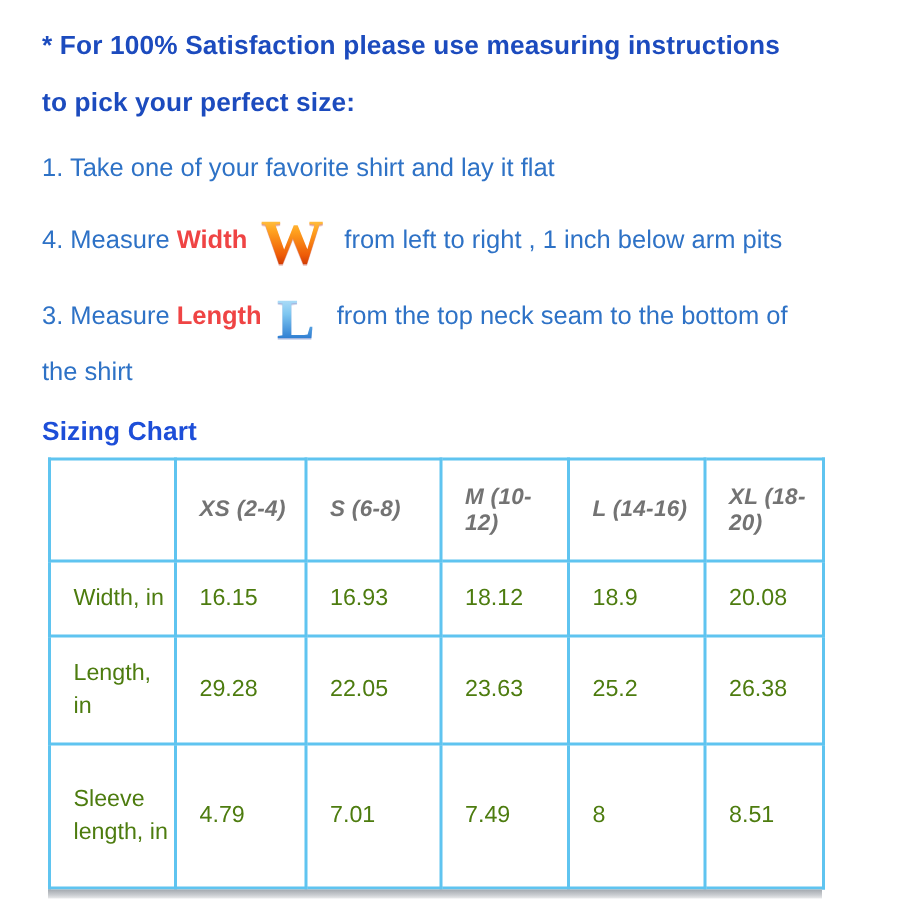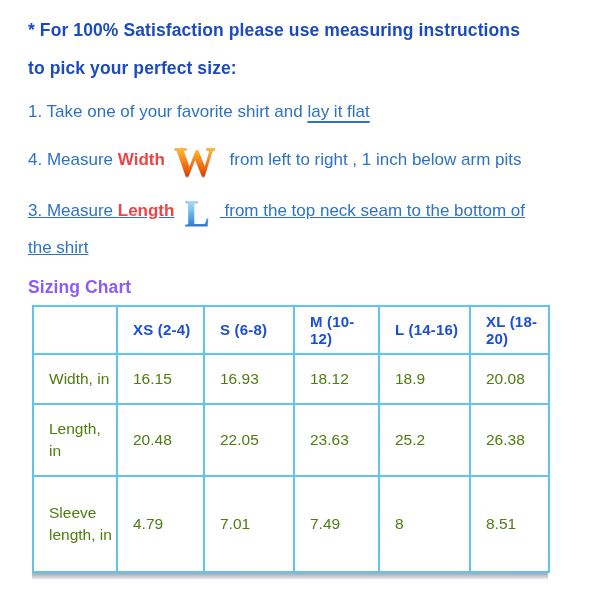--- a/index.html
+++ b/index.html
@@ -19,24 +19,23 @@
     font-size: 17.5px;
     line-height: 38px;
     letter-spacing: 0.1px;
   }
   .step {
     color: #2e72c6;
     font-size: 17px;
   }
   .step-1 { margin-top: 12px; line-height: 26px; }
   .step-2 { margin-top: 12px; height: 46px; line-height: 46px; white-space: nowrap; }
-  .step-3 { margin-top: 10px; line-height: 36px; text-decoration: underline; }
+  .step-3 { margin-top: 10px; line-height: 36px; }
   .bold-word { font-weight: bold; color: #ef4444; }
   .underlined {
-    text-decoration: underline;
     text-decoration-thickness: 2px;
     text-underline-offset: 4px;
     text-decoration-color: #2e72c6;
   }
   .letter-icon {
     display: inline-block;
     font-family: "Liberation Serif", "DejaVu Serif", serif;
     font-weight: bold;
     vertical-align: middle;
     color: transparent;
@@ -55,45 +54,46 @@
   .l-icon {
     font-size: 38px;
     line-height: 36px;
     margin: 0 10px;
     top: 1px;
     background-image: linear-gradient(180deg, #c4e7fb 0%, #7ec6f0 40%, #2f7ed2 85%, #2566b8 100%);
     filter: drop-shadow(0 1px 0 rgba(28,73,173,0.4));
   }
   .chart-title {
     margin-top: 8px;
-    color: #8b5cf6;
+    color: #1d4ed8;
     font-weight: bold;
     font-size: 17.5px;
     line-height: 26px;
     letter-spacing: 0.1px;
   }
   table.sizing {
     border-collapse: collapse;
     table-layout: fixed;
     margin: 5px 0 0 4px;
     width: 516px;
   }
   table.sizing th, table.sizing td {
     border: 2px solid #5fc4f0;
     vertical-align: middle;
     text-align: left;
     background: #ffffff;
   }
   table.sizing th {
-    color: #1d4ed8;
+    color: #737373;
     font-weight: bold;
     font-size: 15px;
-    height: 48px;
+    height: 68px;
     padding: 2px 2px 2px 15px;
     letter-spacing: 0.2px;
+    font-style: italic;
   }
   table.sizing td {
     color: #4d7c0f;
     font-size: 15.5px;
     padding: 2px 2px 2px 15px;
   }
   td.row-label { padding-left: 13px; padding-right: 4px; line-height: 22px; }
   tr.row-width td  { height: 50px; }
   tr.row-length td { height: 72px; }
   tr.row-sleeve td { height: 96px; }
@@ -145,21 +145,21 @@
       <tr class="row-width">
         <td class="row-label">Width, in</td>
         <td>16.15</td>
         <td>16.93</td>
         <td>18.12</td>
         <td>18.9</td>
         <td>20.08</td>
       </tr>
       <tr class="row-length">
         <td class="row-label">Length, in</td>
-        <td>20.48</td>
+        <td>29.28</td>
         <td>22.05</td>
         <td>23.63</td>
         <td>25.2</td>
         <td>26.38</td>
       </tr>
       <tr class="row-sleeve">
         <td class="row-label">Sleeve length, in</td>
         <td>4.79</td>
         <td>7.01</td>
         <td>7.49</td>

